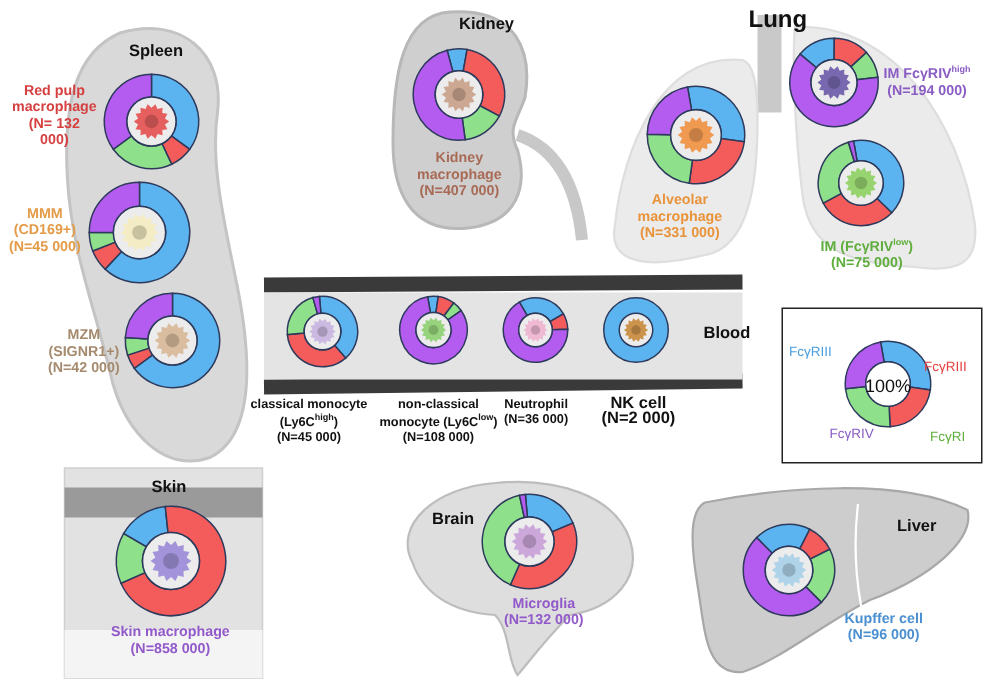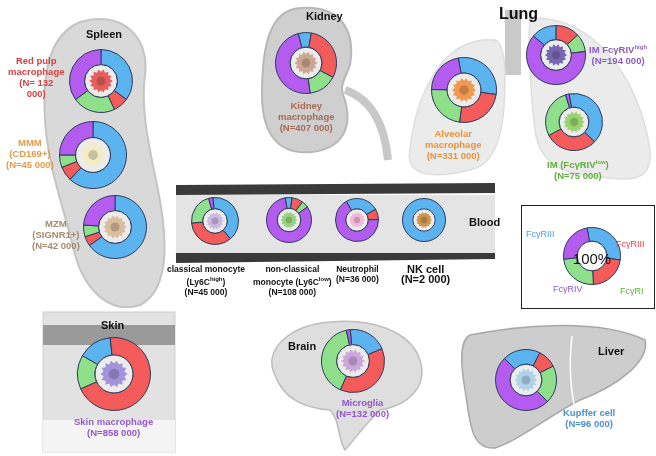--- a/index.html
+++ b/index.html
@@ -239,18 +239,18 @@
 </div>
 
 <div class="legend-box">
   <svg id="d-legend" class="donut" style="left:40px;top:20px;" width="60" height="60">
       <path d="M25.051026936492487,1.9329790391520731 A28.5,28.5 0 0 1 58.22263995913475,33.96643337736187 L44.67577277875007,32.06254535622817 A14.82,14.82 0 0 0 27.42653400697609,15.405149100359077 Z" fill="#5bb4ef" stroke="#2d3a5c" stroke-width="1"></path>
       <path d="M58.22263995913475,33.96643337736187 A28.5,28.5 0 0 1 31.392218439174975,58.46597491423087 L30.723953588370986,44.802306955400056 A14.82,14.82 0 0 0 44.67577277875007,32.06254535622817 Z" fill="#f45b5b" stroke="#2d3a5c" stroke-width="1"></path>
       <path d="M31.392218439174975,58.46597491423087 A28.5,28.5 0 0 1 1.6776143039230043,33.17686456788027 L15.272359438039961,31.65196957529774 A14.82,14.82 0 0 0 30.723953588370986,44.802306955400056 Z" fill="#8ee08a" stroke="#2d3a5c" stroke-width="1"></path>
       <path d="M1.6776143039230043,33.17686456788027 A28.5,28.5 0 0 1 25.051026936492484,1.9329790391520731 L27.42653400697609,15.405149100359077 A14.82,14.82 0 0 0 15.272359438039961,31.65196957529774 Z" fill="#b45cf0" stroke="#2d3a5c" stroke-width="1"></path>
       <circle cx="30" cy="30" r="14.82" fill="#ffffff" stroke="#2d3a5c" stroke-width="1"></circle>
     </svg>
-  <div class="leg-lbl" style="left:50px;top:44px;width:40px;text-align:center;color:#111;font-size:15px;">100%</div>
+  <div class="leg-lbl" style="left:50px;top:44px;width:40px;text-align:center;color:#111;font-size:12px;">100%</div>
   <div class="leg-lbl" style="left:4px;top:23px;color:#4a9ee0;">FcγRIII</div>
   <div class="leg-lbl" style="left:94px;top:33px;color:#e84040;">FcγRIII</div>
   <div class="leg-lbl" style="left:98px;top:80px;color:#5fae3e;">FcγRI</div>
   <div class="leg-lbl" style="left:3px;top:78px;color:#8a5cc4;padding-left:28px;">FcγRIV</div>
 </div>
 
 </body></html>

